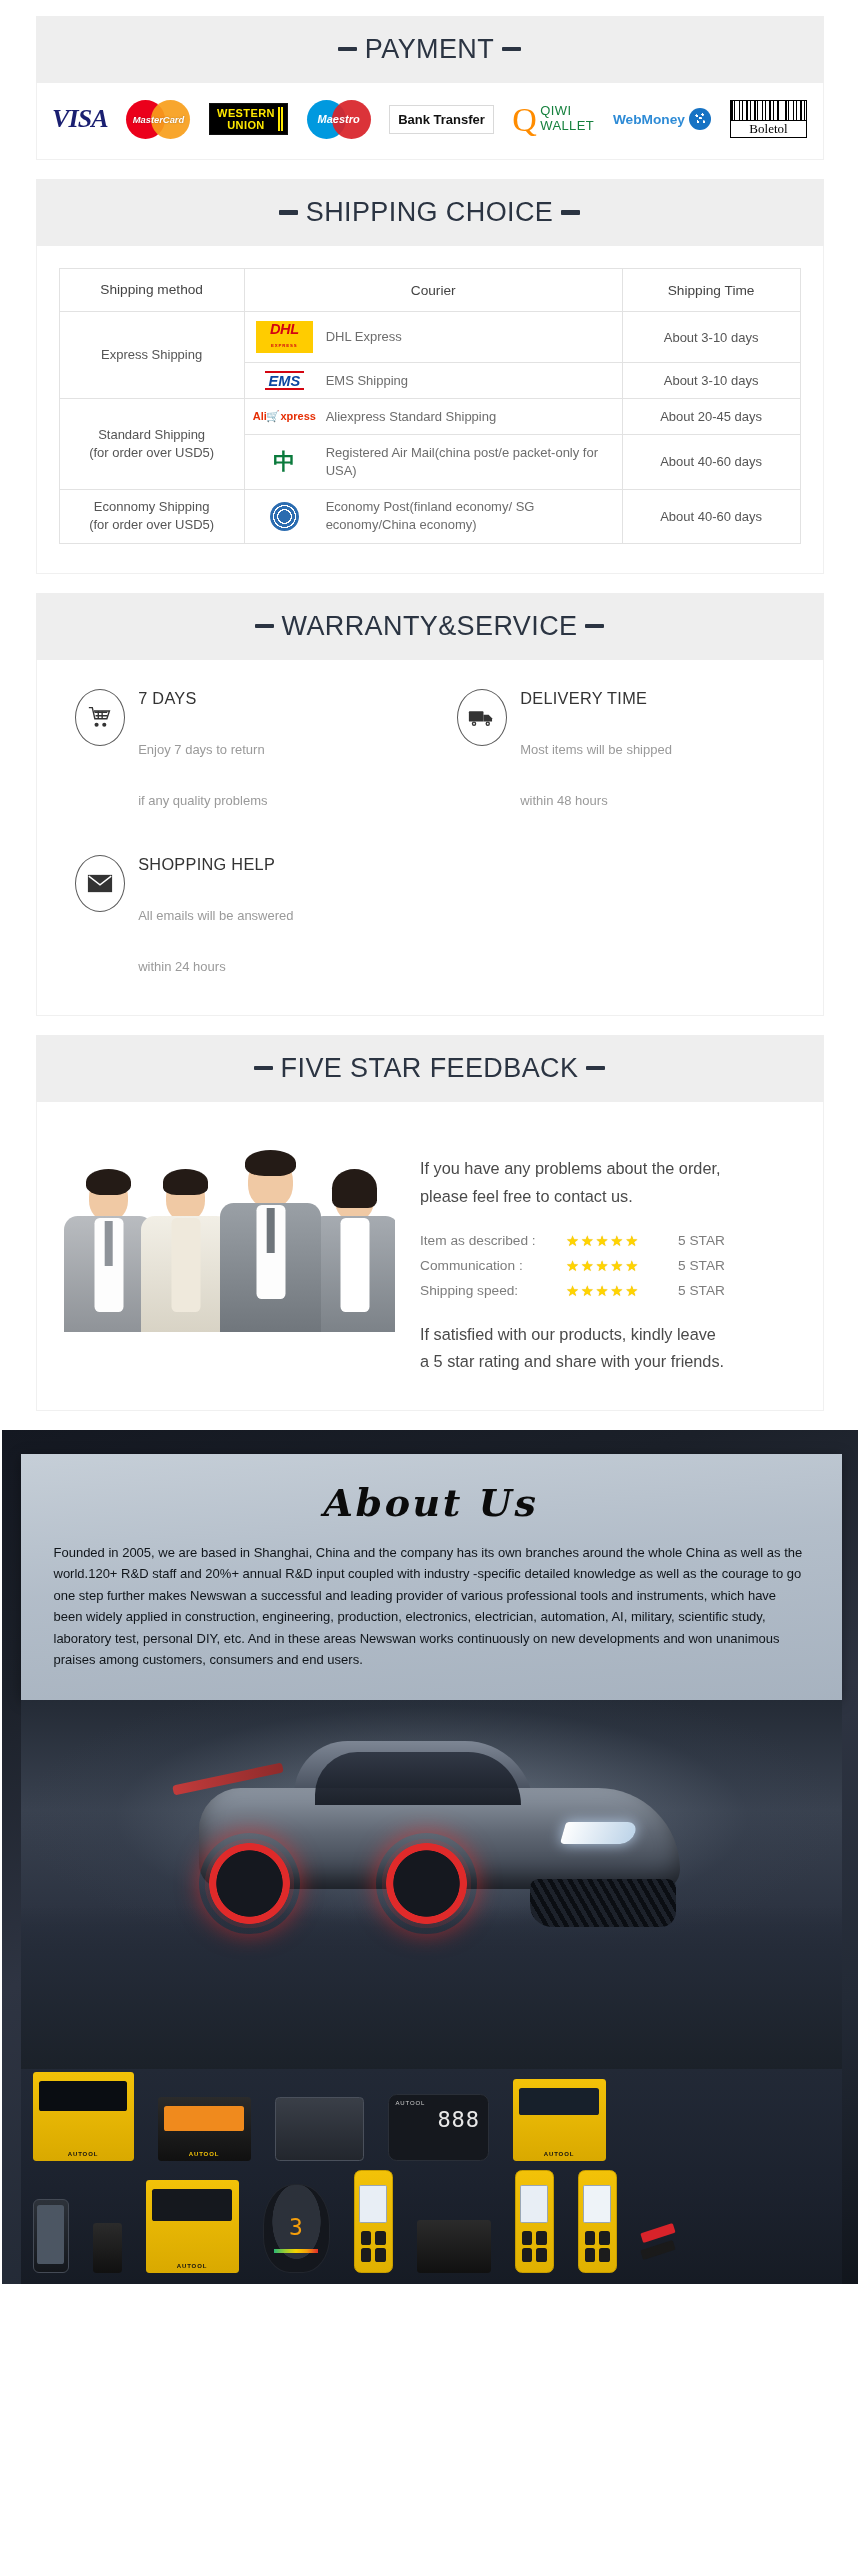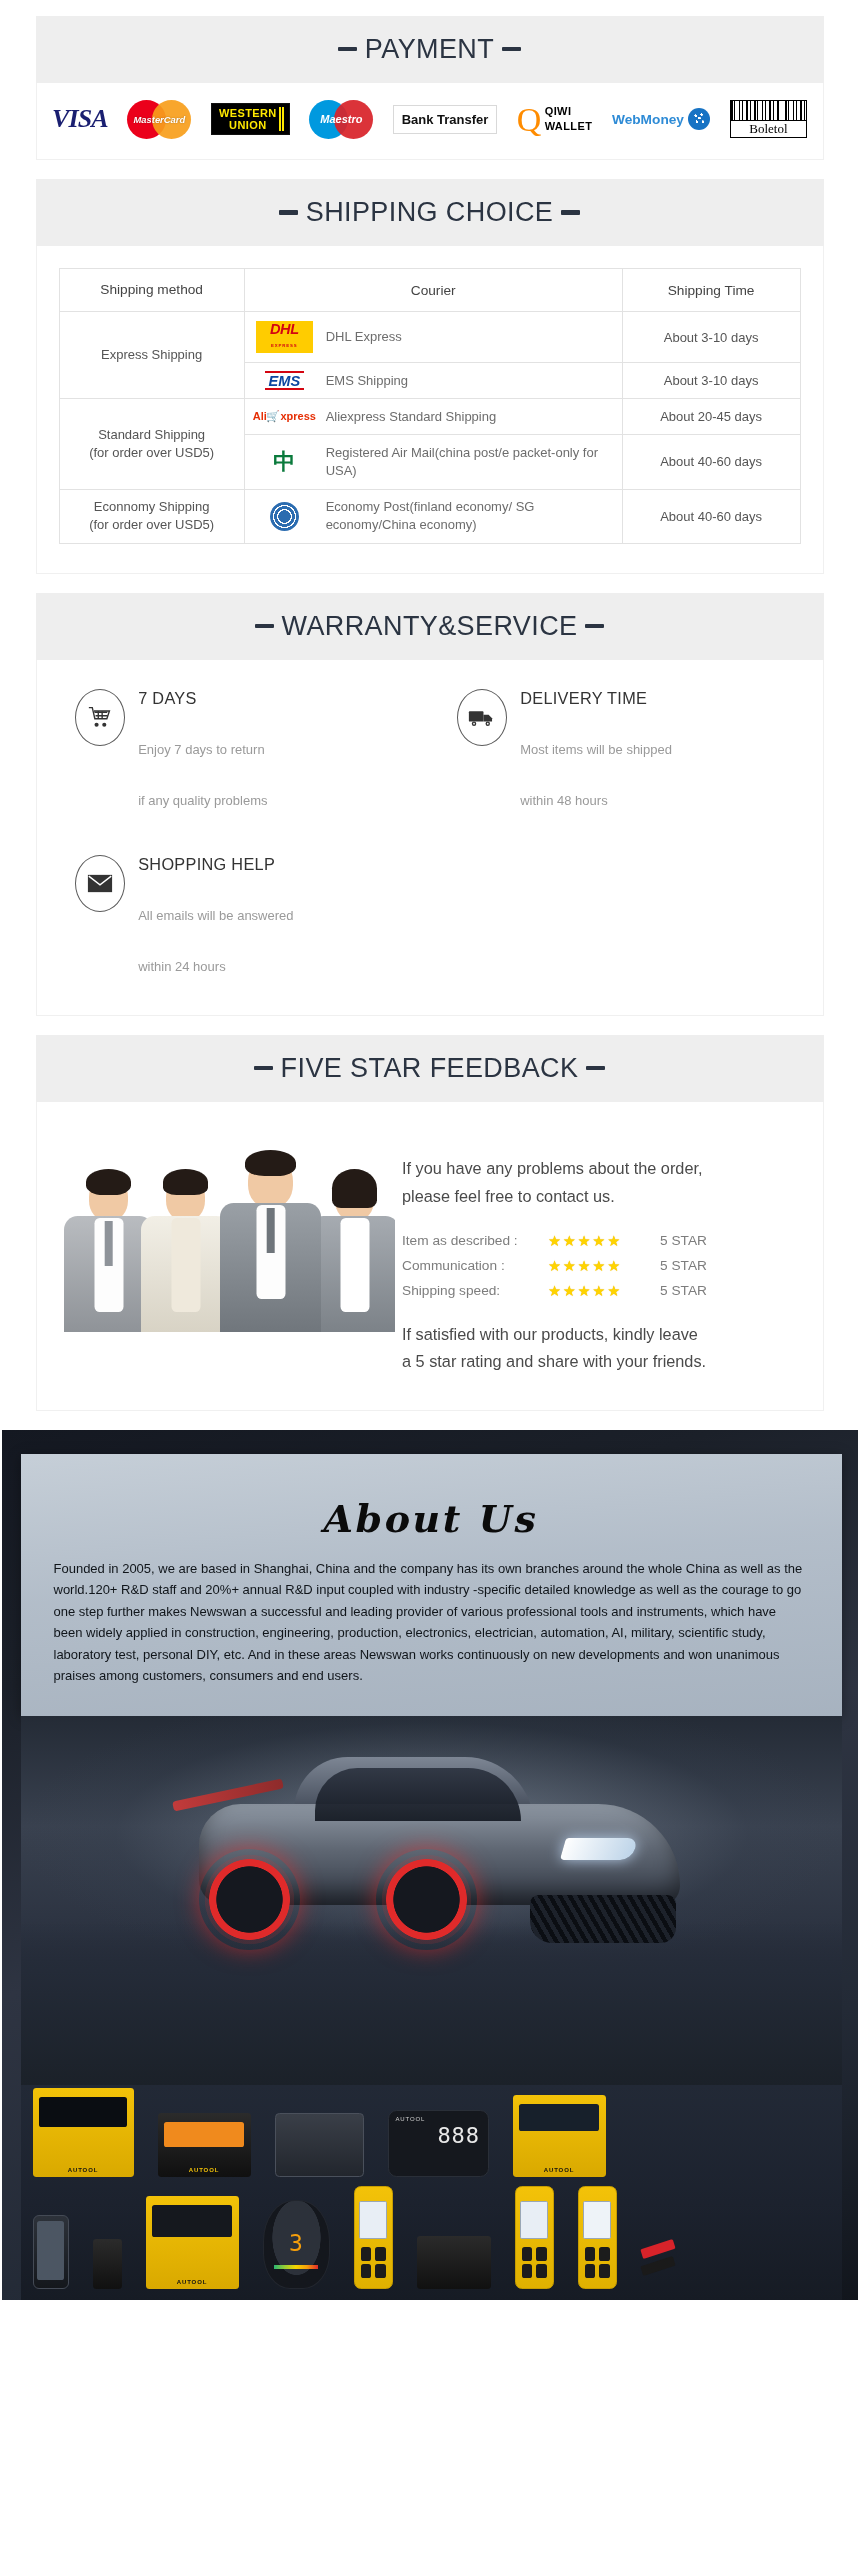--- a/index.html
+++ b/index.html
@@ -98,21 +98,21 @@
   .bank {
     border: 0.9px solid #d9d9d9; background: #fff;
     padding: 6px 7.7px; font-size: 13px; font-weight: bold; color: #111;
     white-space: nowrap;
   }
   .qiwi { display: flex; align-items: center; gap: 3.4px; }
   .qiwi .q {
     font-size: 34px; color: #ff8c00; font-family: "Liberation Serif", serif;
     line-height: 31px;
   }
-  .qiwi .t { line-height: 14.6px; color: #000000; font-weight: bold; font-size: 11px; }
+  .qiwi .t { line-height: 14.6px; color: #15803d; font-weight: normal; font-size: 13px; }
   .qiwi .t em { font-style: normal; display: block; letter-spacing: 0.4px; }
   .wm { display: flex; align-items: center; gap: 4.3px; }
   .wm .t { color: #2e8bd6; font-size: 13.7px; font-weight: bold; }
   .wm .globe {
     width: 22px; height: 22px; border-radius: 50%; background: #1773c4;
     background-image: radial-gradient(circle at 35% 35%, #fff 1.2px, transparent 1.3px),
                       radial-gradient(circle at 62% 30%, #fff 1.2px, transparent 1.3px),
                       radial-gradient(circle at 40% 62%, #fff 1.2px, transparent 1.3px),
                       radial-gradient(circle at 68% 62%, #fff 1.2px, transparent 1.3px),
                       radial-gradient(circle at 52% 46%, #fff 1.2px, transparent 1.3px);
@@ -177,21 +177,21 @@
   .war-item { display: flex; align-items: flex-start; gap: 13.7px; }
   .war-ico {
     width: 50px; height: 57px; border: 1.3px solid #5b5b5b; border-radius: 50%;
     flex: none; display: flex; align-items: center; justify-content: center;
     color: #3c3c3c;
   }
   .war-txt h4 { font-size: 16.3px; font-weight: 400; color: #333; margin-bottom: 3.4px; letter-spacing: 0.3px;}
   .war-txt p  { font-size: 13px; color: #9a9a9a; line-height: 19px; margin-top: 32px; }
 
   
-  .fb-body { padding: 15.5px 22px 34px 15.5px; display: flex; gap: 7px; align-items: flex-start; }
+  .fb-body { padding: 15.5px 22px 34px 15.5px; display: flex; gap: 25px; align-items: flex-start; }
   .fb-photo { width: 343px; flex: none; position: relative; height: 215px; }
   .fb-right { padding-top: 38px; flex: 1; }
   .fb-lead { font-size: 16.3px; color: #4a4a4a; line-height: 27.5px; margin-bottom: 22px; }
   .fb-rows { margin-bottom: 22px; }
   .fb-row { display: flex; align-items: center; margin-bottom: 7.7px; }
   .fb-label { width: 146px; font-size: 13.7px; color: #7d7d7d; }
   .fb-stars { width: 112px; letter-spacing: 1.7px; font-size: 14.6px; color: #ffd400; text-shadow: 0 0 0.9px #e0a800; }
   .fb-val { font-size: 13.7px; color: #7d7d7d; }
   .fb-foot { font-size: 16.3px; color: #4a4a4a; line-height: 27.5px; }
 
@@ -209,21 +209,21 @@
 
   
   .about {
     margin: 0 -34px;
     width: 859px;
     background: linear-gradient(160deg,#141821 0%, #1b2029 22%, #2e3442 48%, #232a36 75%, #11151c 100%);
     padding: 24px 19px 0 19px;
   }
   .about-card {
     background: linear-gradient(175deg, rgba(205,214,223,.96) 0%, rgba(188,199,211,.94) 45%, rgba(176,188,201,.93) 100%);
-    padding: 42px 33px 29px 33px;
+    padding: 26px 33px 29px 33px;
     box-shadow: 0 1.7px 12px rgba(0,0,0,.35);
   }
   .about-title {
     text-align: center;
     font-family: "DejaVu Serif", serif;
     font-style: italic;
     font-size: 38px;
     color: #0b0b0b;
     letter-spacing: 2.6px;
     margin-bottom: 17px;

